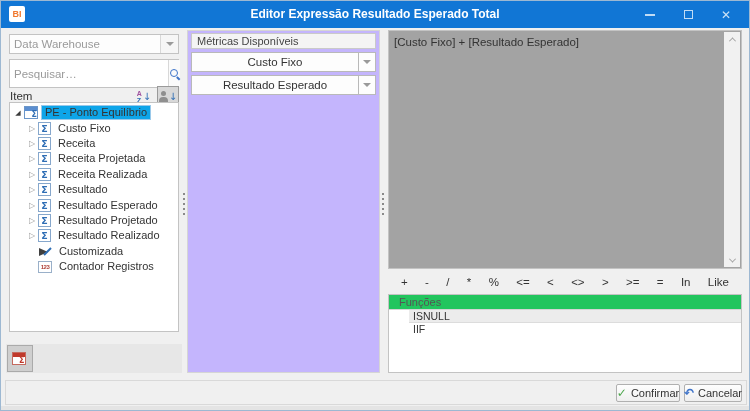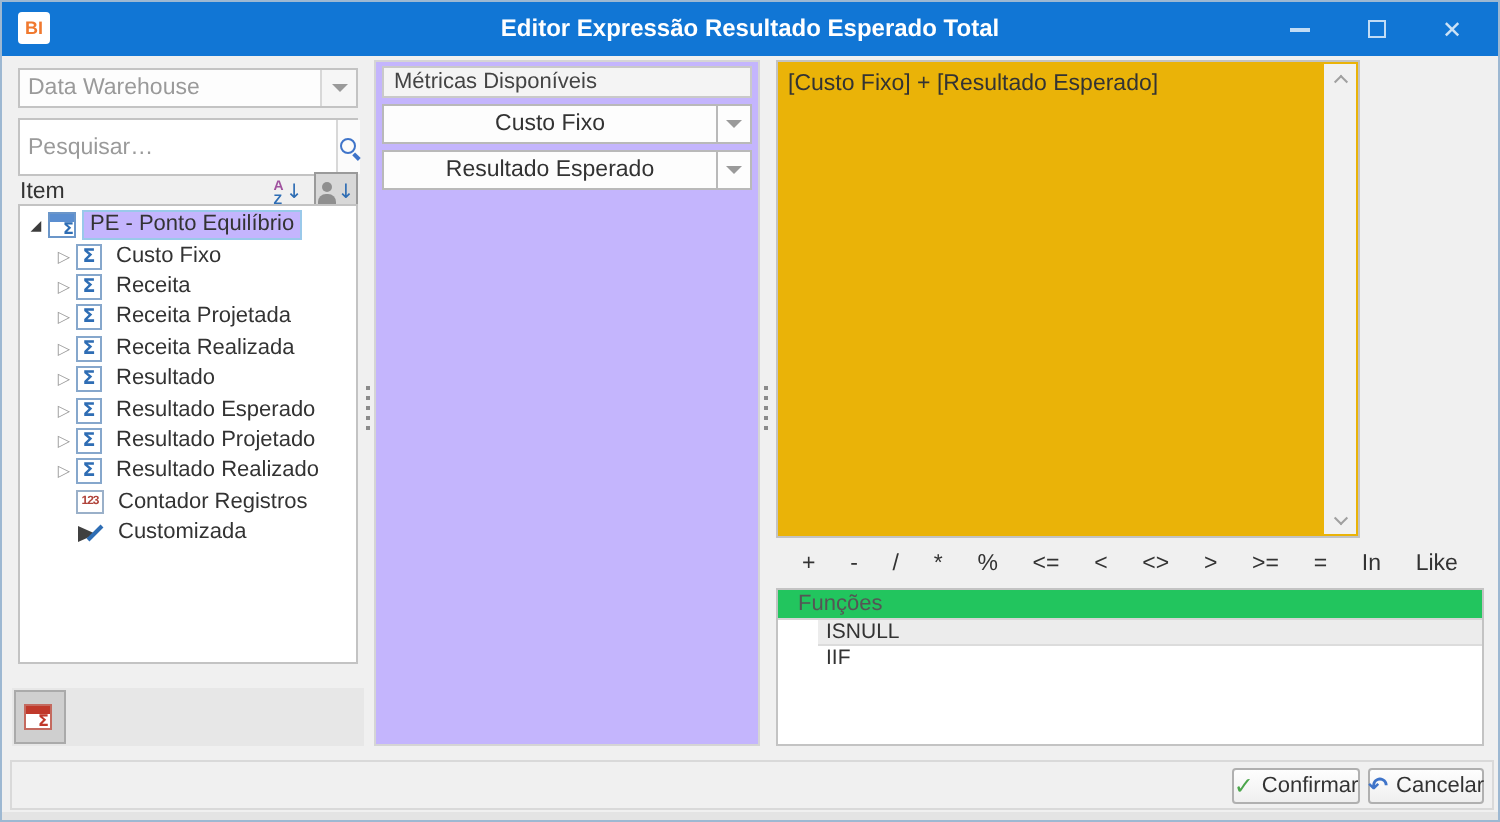--- a/index.html
+++ b/index.html
@@ -89,21 +89,21 @@
     font-weight:bold; font-size:9.5px; display:flex; align-items:center; justify-content:center;
     flex:none; margin-right:4px; font-family:"DejaVu Sans", sans-serif;
   }
   .counter-icon {
     width:14px; height:12px; border:1px solid #9ab0c9; background:#fff; color:#b0433a;
     font-size:6px; font-weight:bold; letter-spacing:-0.5px; display:flex; align-items:center; justify-content:center;
     flex:none; margin-right:4px;
   }
   .custom-icon { width:14px; height:13px; flex:none; margin-right:4px; }
   .tlabel { padding:0 3px; line-height:13px; }
-  .tlabel.selected { background:#c4b5fd; border:1px solid #9ac9ea; }
+  .tlabel.selected { background:#0ea5e9; border:1px solid #9ac9ea; }
 
   .left-strip { position:absolute; left:5px; top:343px; width:176px; height:29px; background:#e7e7e7; }
   .red-btn { position:absolute; left:1px; top:1px; width:26px; height:27px; background:#cfcfcf; border:1px solid #aaaaaa; display:flex; align-items:center; justify-content:center; }
 
   
   .splitter { position:absolute; top:192px; width:5px; height:24px; display:flex; flex-direction:column; gap:3px; align-items:center; }
   .splitter i { width:2px; height:2px; background:#8a8a8a; display:block; }
   .split1 { left:180px; } .split2 { left:379px; }
 
   
@@ -116,22 +116,22 @@
   .metric-btn {
     position:absolute; left:3px; right:3px; height:20px;
     background:#fdfdfd; border:1px solid #b9b9b9; display:flex; cursor:default;
   }
   .metric-btn .lab { flex:1; text-align:center; font-size:11.5px; color:#333; line-height:18px; }
   .metric-btn .dd { width:17px; border-left:1px solid #b9b9b9; display:flex; align-items:center; justify-content:center; }
   .mb1 { top:21px; } .mb2 { top:44px; }
 
   
   .exprbox {
-    position:absolute; left:387px; top:29px; width:292px; height:239px;
-    background:#eab308; border:1px solid #c3c3c3;
+    position:absolute; left:387px; top:29px; width:354px; height:239px;
+    background:#a3a3a3; border:1px solid #c3c3c3;
   }
   .exprtext { position:absolute; left:5px; top:4px; right:22px; bottom:4px; font-size:11.5px; color:#333; line-height:15px; outline:none; }
   .vscroll { position:absolute; top:1px; right:1px; bottom:1px; width:16px; background:#f1f1f1; }
   .sarrow { position:absolute; left:0; width:16px; height:14px; display:flex; align-items:center; justify-content:center; }
   .sarrow.up { top:0; } .sarrow.down { bottom:0; }
   .chev { width:5px; height:5px; border-right:1.5px solid #a0a0a0; border-bottom:1.5px solid #a0a0a0; }
   .chev.u { transform:rotate(-135deg) translate(-1px,-1px); }
   .chev.d { transform:rotate(45deg) translate(-1px,-1px); }
 
   .opsbar {
@@ -253,31 +253,31 @@
       <span class="texp ind2">▷</span>
       <span class="sigma-icon">Σ</span>
       <span class="tlabel">Resultado Projetado</span>
     </div>
     <div class="trow">
       <span class="texp ind2">▷</span>
       <span class="sigma-icon">Σ</span>
       <span class="tlabel">Resultado Realizado</span>
     </div>
     <div class="trow">
-      <span class="counter-icon ind3">123</span>
-      <span class="tlabel">Contador Registros</span>
-    </div>
-    <div class="trow">
       <span class="custom-icon ind3">
         <svg width="14" height="13" viewBox="0 0 14 13">
             <path d="M1 3 L10 7 L1 11 Z" fill="#404040"></path>
             <path d="M6 10 L13 3" stroke="#2e6db4" stroke-width="2" fill="none"></path>
           </svg>
       </span>
       <span class="tlabel">Customizada</span>
+    </div>
+    <div class="trow">
+      <span class="counter-icon ind3">123</span>
+      <span class="tlabel">Contador Registros</span>
     </div>
   </div>
 
   <div class="left-strip">
     <div class="red-btn">
       <span class="cube-icon red">
           <span class="sg">Σ</span>
         </span>
     </div>
   </div>

